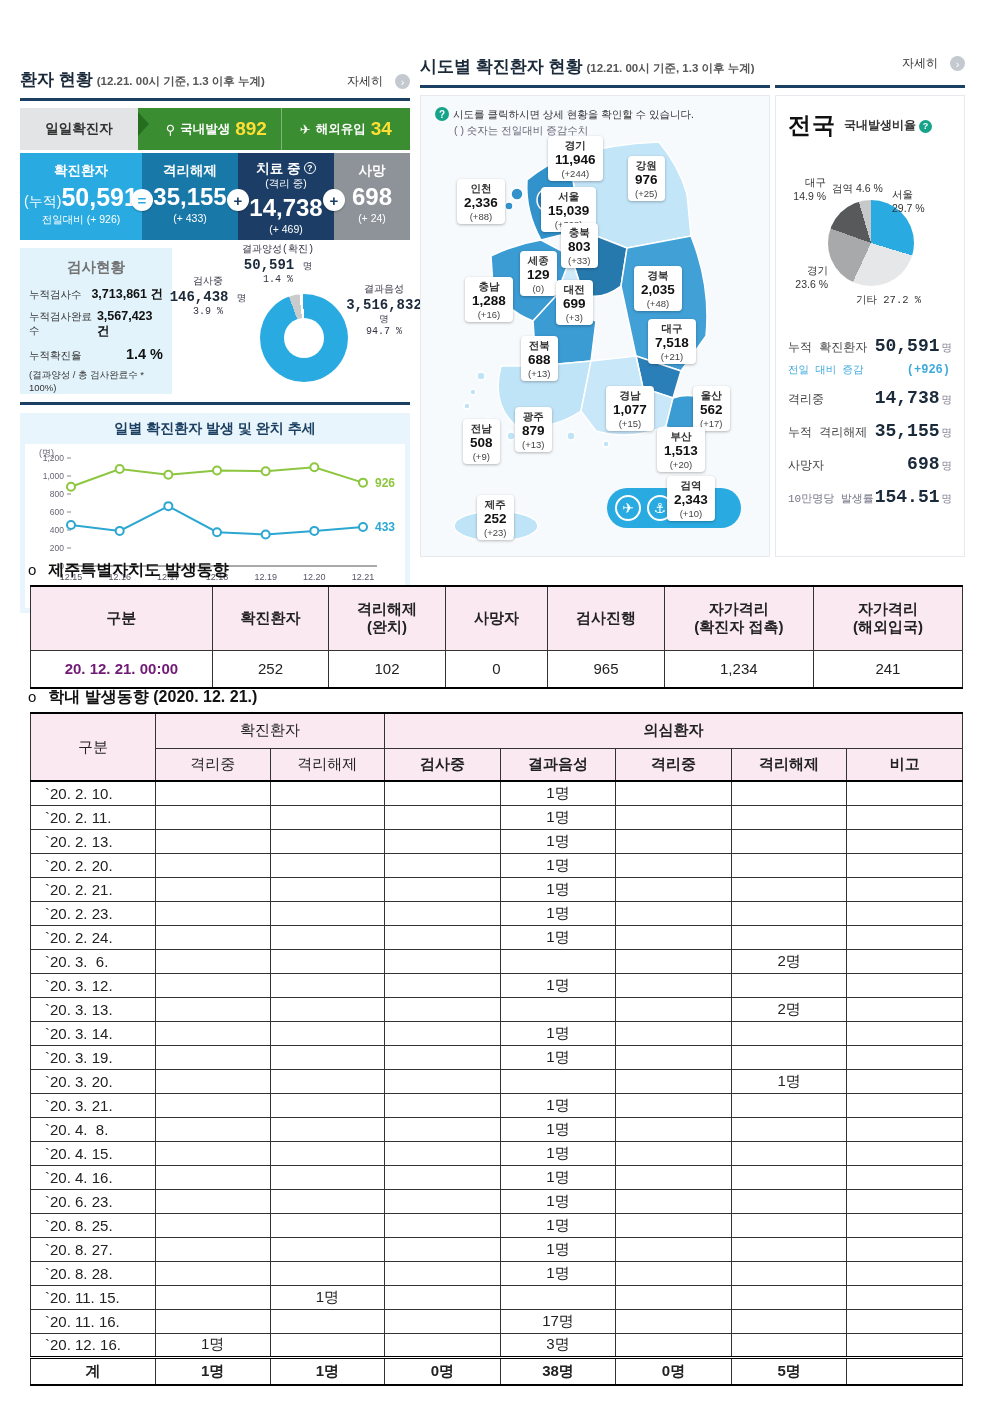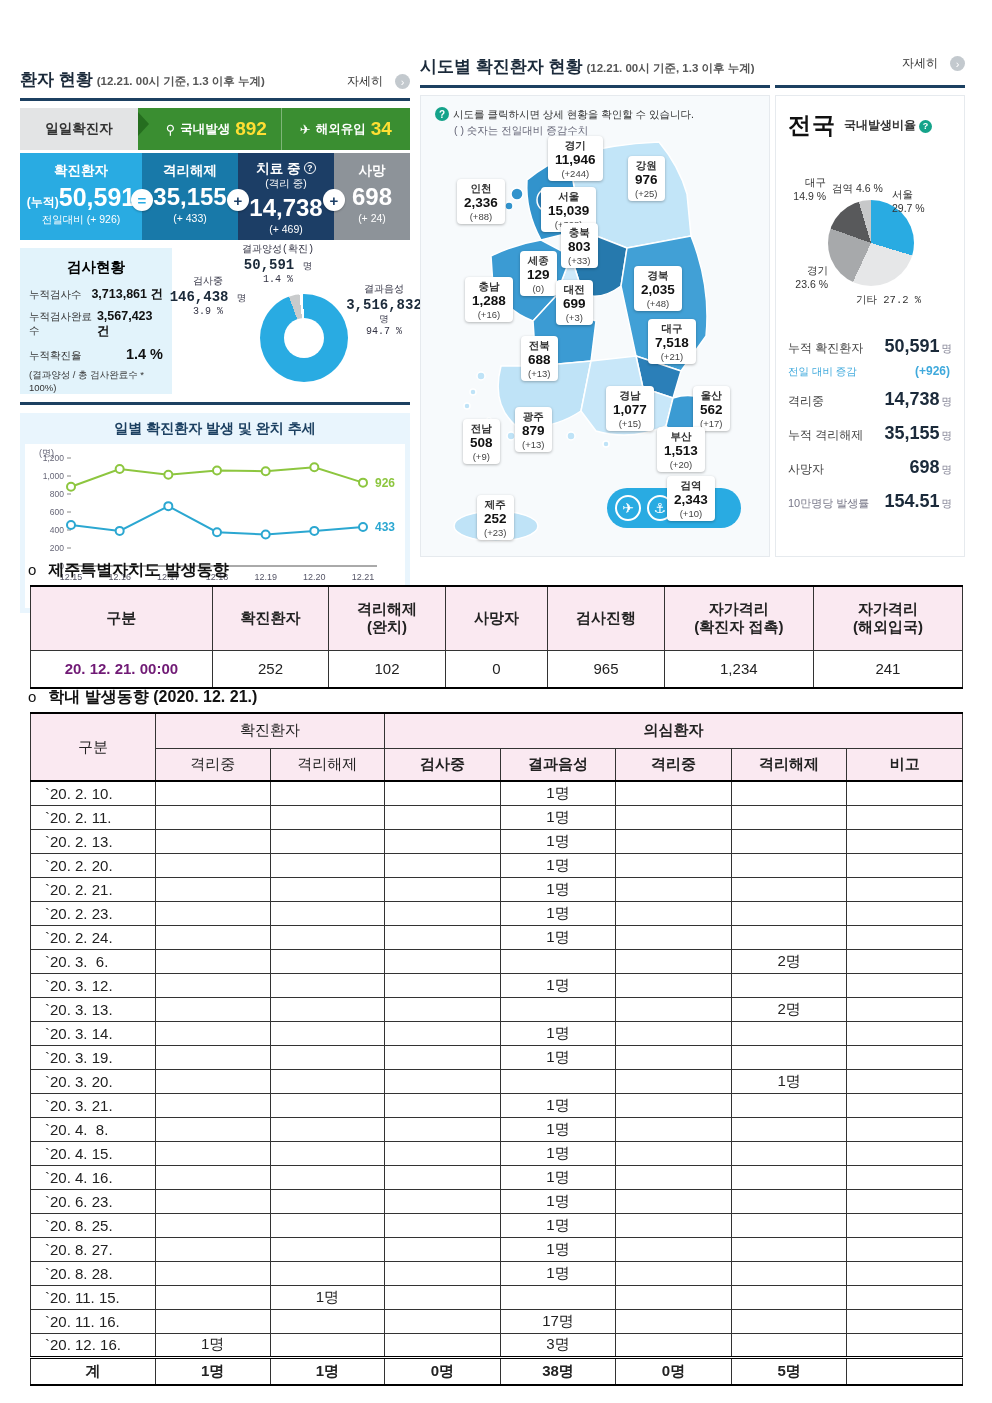--- a/index.html
+++ b/index.html
@@ -28,36 +28,36 @@
   .daily .half + .half { border-left:1px solid rgba(255,255,255,.35); }
   .daily .lab { font-size:12.5px; font-weight:bold; }
   .daily .num { font-size:19px; font-weight:bold; color:#ffdf33; }
   .daily .ic { font-size:13px; }
 
   .stats { display:flex; margin-top:3px; height:87px; }
   .sbox { position:relative; color:#fff; text-align:center; padding-top:9px; }
   .sbox .lb { font-size:13.5px; font-weight:bold; }
   .sbox .lb2 { font-size:10.5px; margin-top:-1px; }
   .sbox .vl { font-size:24px; font-weight:bold; line-height:1.15; margin-top:3px; }
-  .sbox .pre { font-size:12px; font-weight:bold; }
+  .sbox .pre { font-size:14px; font-weight:normal; }
   .sbox .sub { font-size:10.5px; margin-top:1px; }
   .sbox .badge { position:absolute; right:-11px; top:36px; width:22px; height:22px; border-radius:50%;
     background:#fff; z-index:3; font-weight:bold; font-size:15px; display:flex; align-items:center; justify-content:center;
     box-shadow:0 1px 2px rgba(0,0,0,.25); }
   .sbox .help { display:inline-flex; width:12px; height:12px; border:1px solid #fff; border-radius:50%;
     font-size:9px; align-items:center; justify-content:center; margin-left:3px; vertical-align:2px; }
   .sb1 { width:122px; background:#29abe2; } .sb1 .vl { font-size:25px; }
   .sb2 { width:96px; background:#1879a9; }
   .sb3 { width:96px; background:#1c3e66; padding-top:7px; }
   .sb4 { width:76px; background:#8d9399; }
   .sb1 .badge { color:#29abe2; } .sb2 .badge,.sb3 .badge { color:#1c3e66; }
 
   .testsec { display:flex; margin-top:8px; height:146px; }
   .testbox { width:152px; background:#e2f3fb; padding:10px 9px 0 9px; }
-  .testbox .tt { text-align:center; font-size:14.5px; font-weight:bold; color:#000000; margin-bottom:9px; }
+  .testbox .tt { text-align:center; font-size:14.5px; font-weight:bold; color:#737373; margin-bottom:9px; }
   .trow { display:flex; justify-content:space-between; font-size:10.5px; color:#333; margin-bottom:6px; align-items:baseline; }
   .trow b { font-size:12.5px; color:#111; }
   .trow.big b { font-size:14.5px; }
   .tnote { font-size:9.5px; color:#333; margin-top:2px; }
   .donut-area { position:relative; flex:1;font-family:Liberation Mono, monospace; }
   .donut { position:absolute; left:88px; top:46px; width:88px; height:88px; border-radius:50%;
     background:conic-gradient(from 340deg,#c9cbcc 0 14deg,#ffffff 14deg 19deg,#29abe2 19deg 360deg); }
   .donut::after { content:""; position:absolute; left:24px; top:24px; width:40px; height:40px; border-radius:50%; background:#fff; }
   .dlab { position:absolute; text-align:center; line-height:1.25; }
   .dlab .n { font-size:10px; color:#334; }
@@ -97,21 +97,21 @@
   .nat-ratio .q { display:inline-flex; width:13px; height:13px; border-radius:50%; background:#15a38a; color:#fff;
     font-size:9px; align-items:center; justify-content:center; margin-left:3px; font-weight:bold; }
   .pie { position:absolute; left:52px; top:104px; width:86px; height:86px; border-radius:50%; }
   .plab { position:absolute; font-size:10.5px; color:#333; line-height:1.3; z-index:2; }
   .pl-daegu { left:2px; top:80px; width:48px; text-align:right; }
   .pl-quar { left:56px; top:86px; }
   .pl-seoul { left:116px; top:92px; width:56px; }
   .pl-gyeonggi { left:0px; top:168px; width:52px; text-align:right; }
   .pl-etc { left:80px; top:198px;font-family:Liberation Mono, monospace; }
   .natstats { position:absolute; left:12px; right:12px; top:240px; }
-  .nrow { display:flex; justify-content:space-between; align-items:baseline; margin-bottom:13px; }
+  .nrow { display:flex; justify-content:space-between; align-items:baseline; margin-bottom:13px;font-family:Liberation Mono, monospace; }
   .nrow .l { font-size:12px; color:#444; }
   .nrow .v { font-size:18px; font-weight:bold; color:#1b2a3a; }
   .nrow .u { font-size:10.5px; color:#889; font-weight:normal; margin-left:2px; }
   .nrow.delta { margin-top:-9px; margin-bottom:10px; }
   .nrow.delta .l { font-size:10.5px; color:#3fa9dc; }
   .nrow.delta .v { font-size:12px; color:#3fa9dc; }
   .nrow.small .l { font-size:11px; color:#778; }
 
   
   .sec-head { position:absolute; left:28px; font-size:16px; font-weight:bold; color:#111; }

